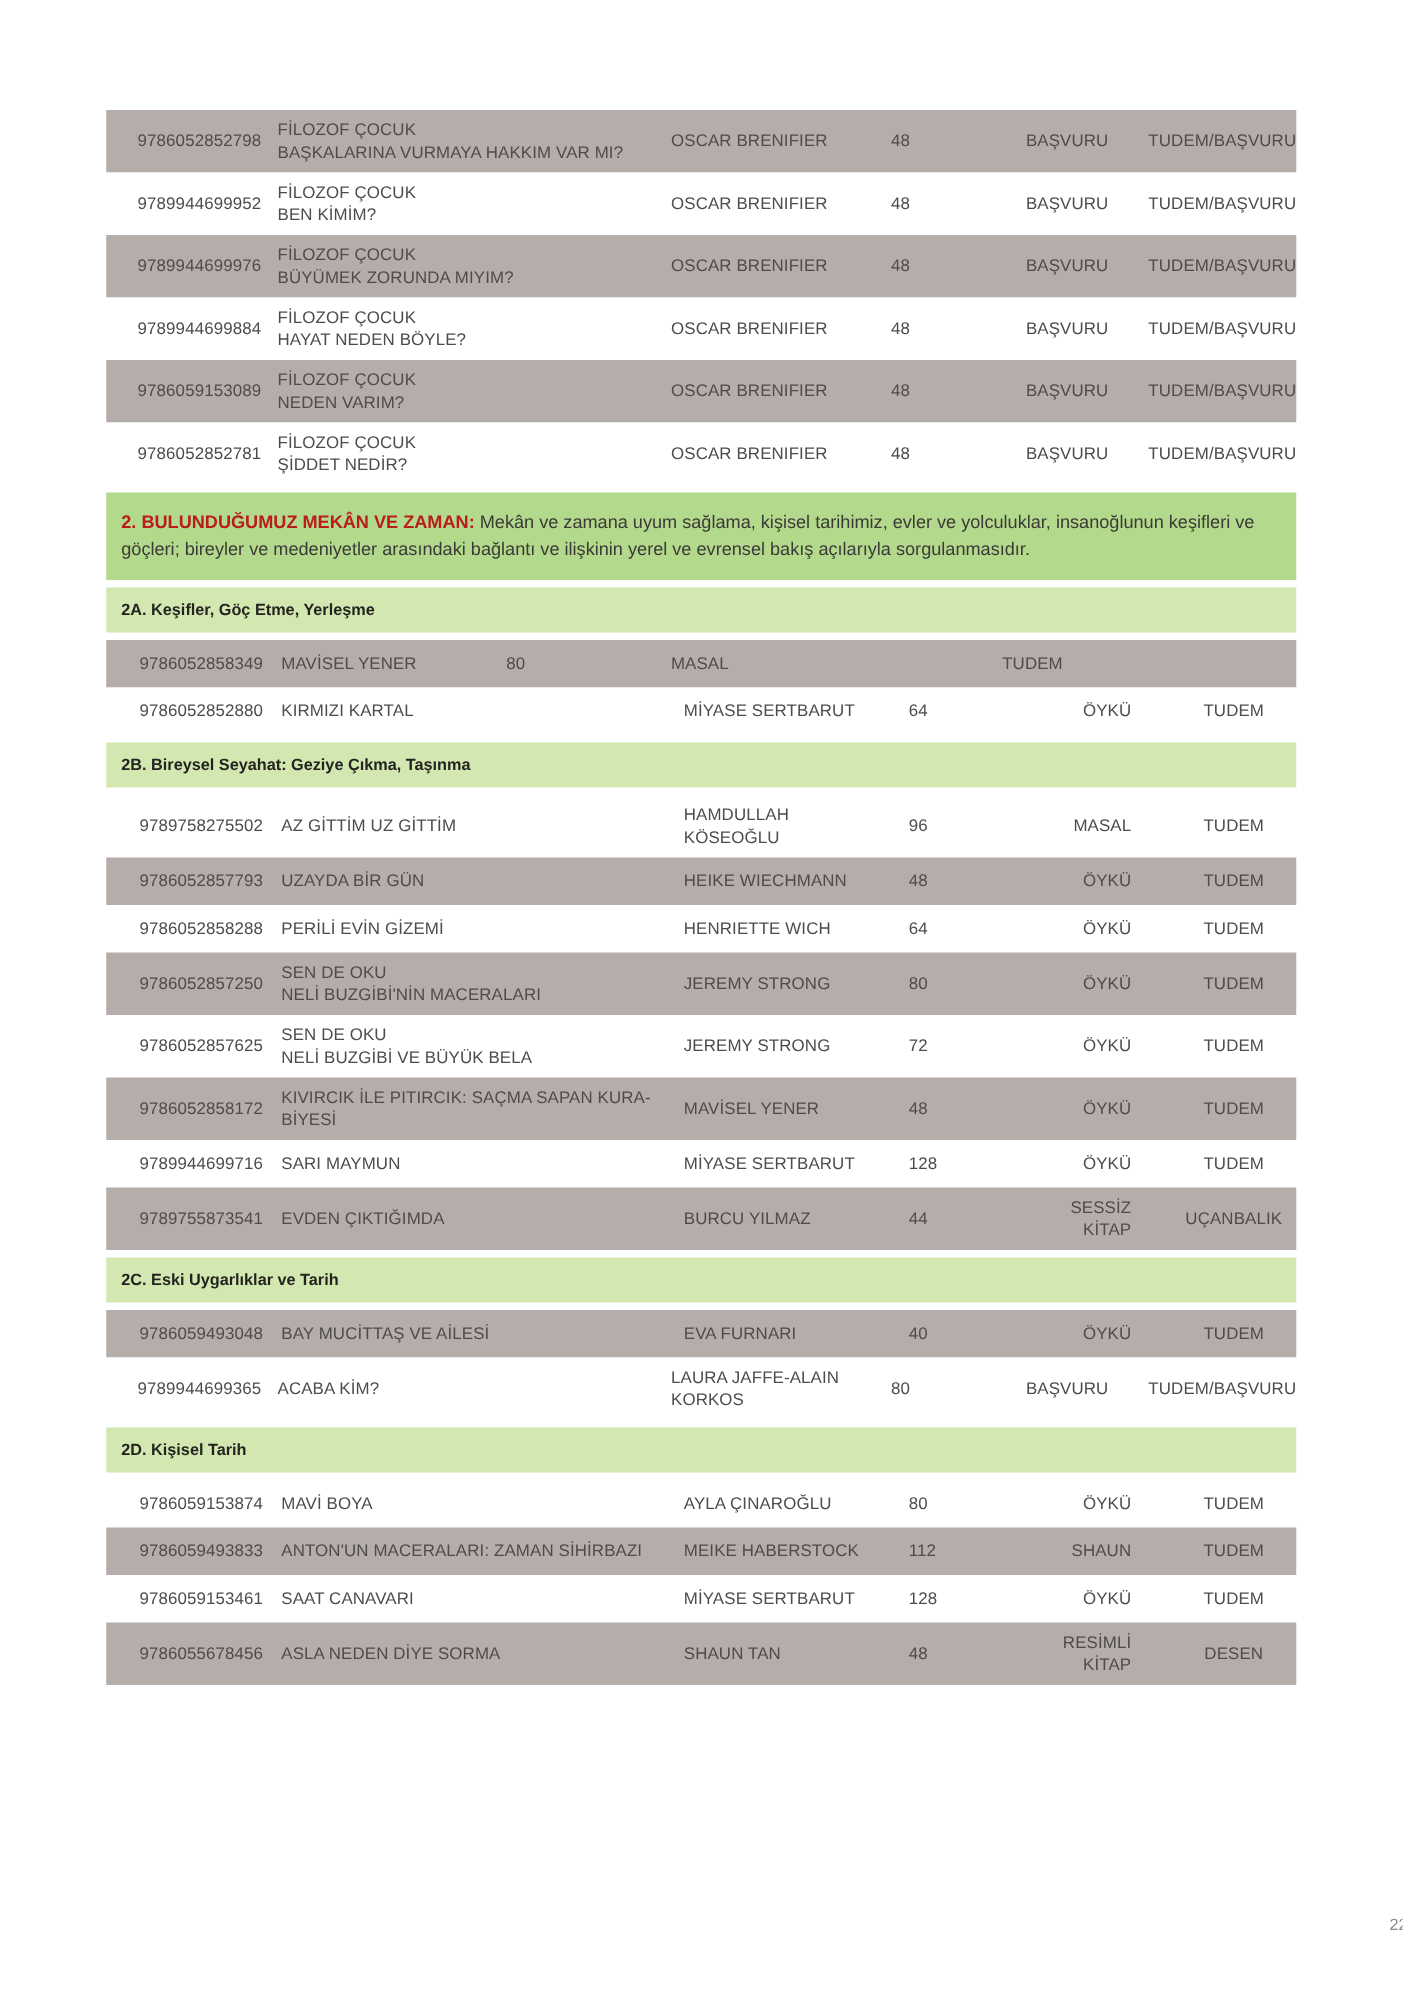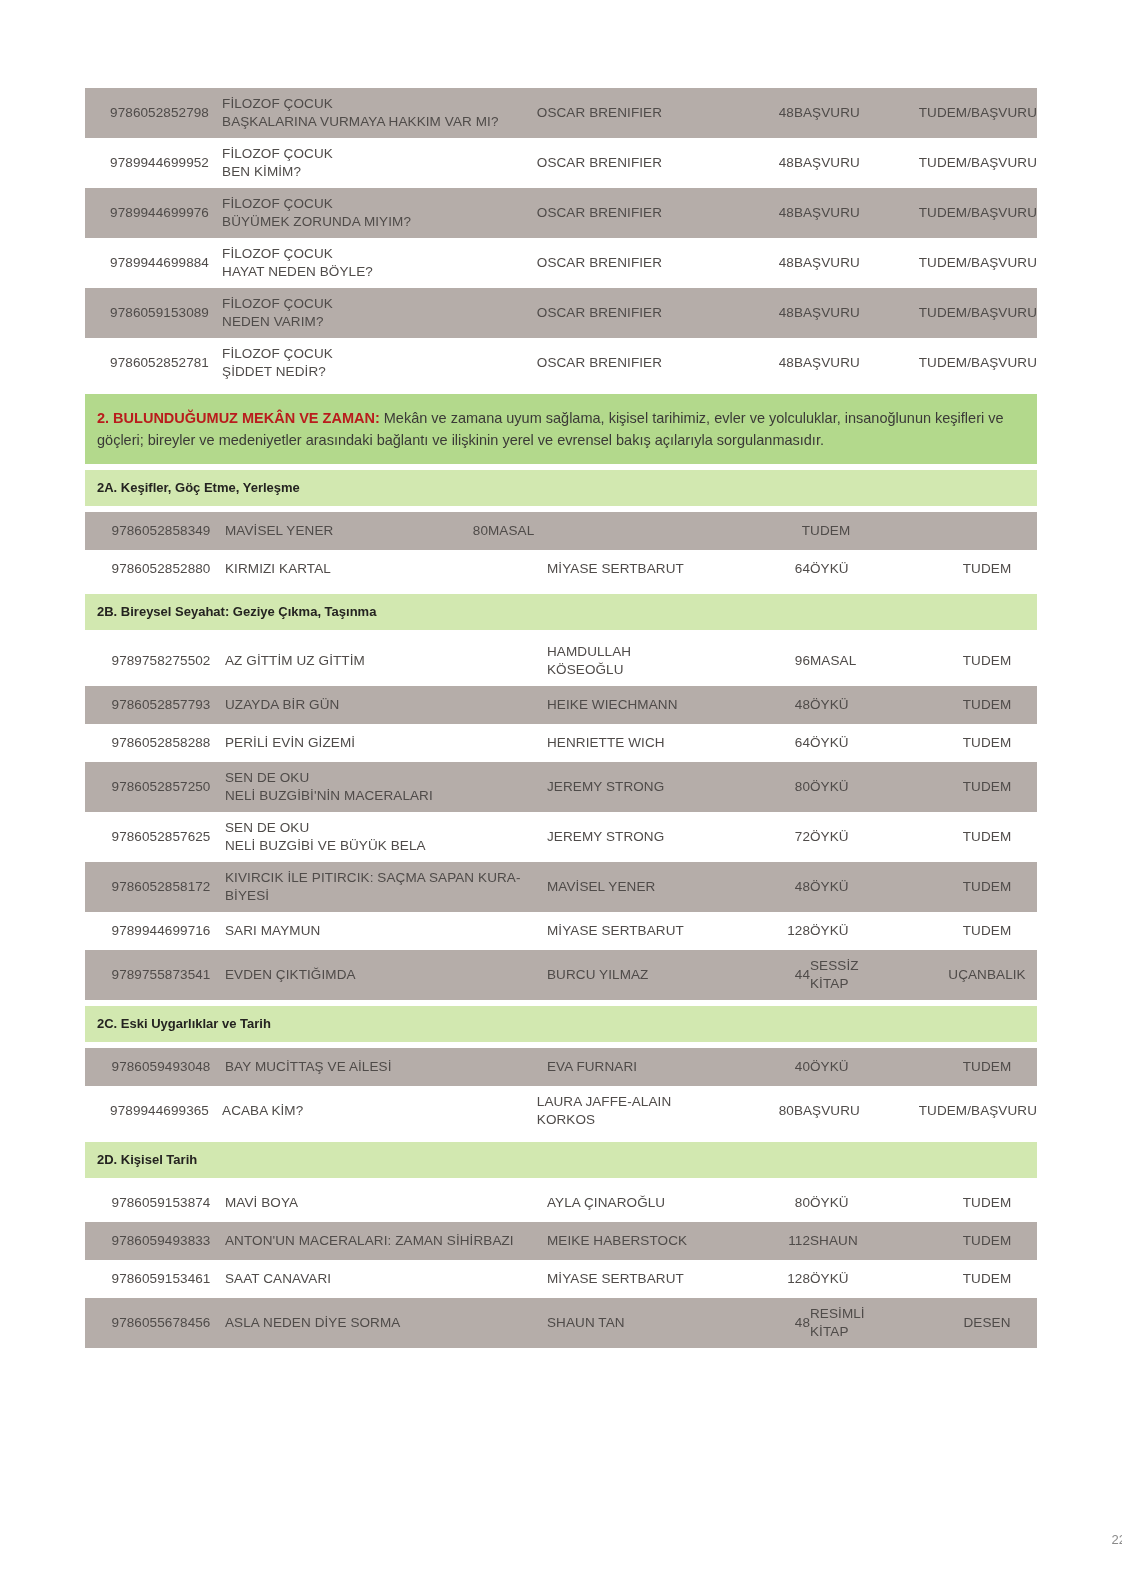--- a/index.html
+++ b/index.html
@@ -23,22 +23,22 @@
     background: #ffffff;
     font-size: 13.5px;
     line-height: 18px;
     letter-spacing: 0.1px;
   }
   .row.shaded { background: #b5ada9; }
   .cell { box-sizing: border-box; white-space: pre-line; }
   .c-isbn      { width: 140px; padding-left: 12px; text-align: center; }
   .c-title     { width: 322px; padding-right: 10px; }
   .c-author    { width: 180px; padding-right: 8px; }
-  .c-pages     { width: 83px;  text-align: right; }
-  .c-category  { width: 95px;  text-align: left; }
+  .c-pages     { width: 83px;  text-align: left; }
+  .c-category  { width: 95px;  text-align: right; }
   .c-publisher { flex: 1;      text-align: center; margin-left: 32px; }
 
   
   .main-header {
     background: #b3d98c;
     margin: 6px 0;
     padding: 13px 12px;
     font-size: 14.5px;
     line-height: 22px;
     color: #3b3a37;

